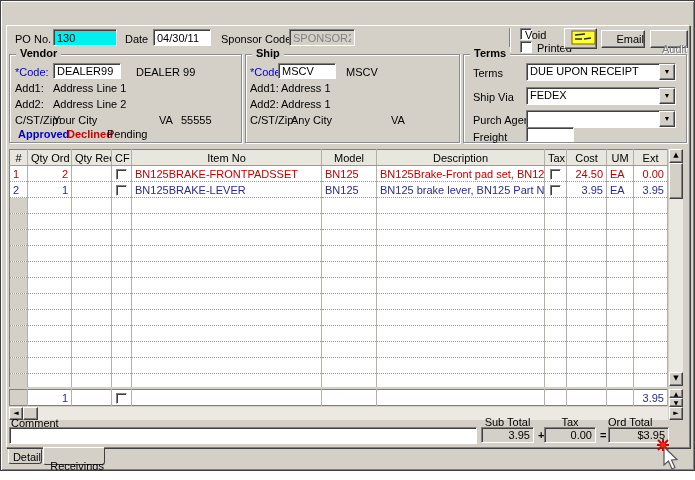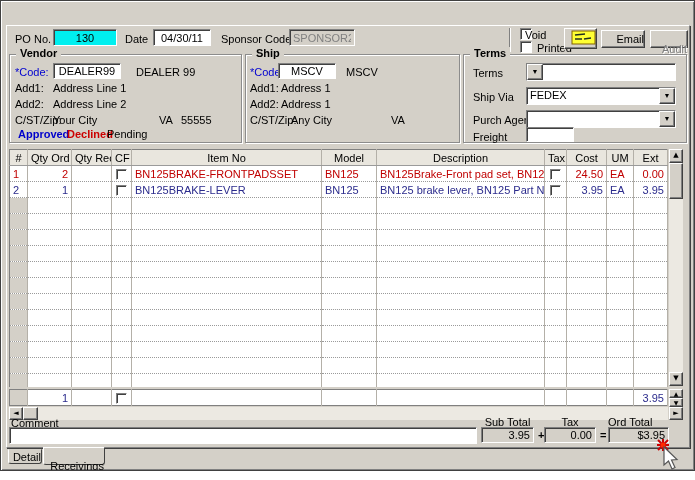--- a/index.html
+++ b/index.html
@@ -29,21 +29,20 @@
   .pageframe {
     position:absolute; left:5px; top:24px; width:684px; height:423px;
     border:1px solid; border-color:#fff #808080 #808080 #fff;
     box-shadow: inset 1px 1px 0 #d4d0c8, 1px 1px 0 #404040;
     background:#d4d0c8;
   }
   .sunken {
     border:1px solid; border-color:#808080 #fff #fff #808080;
     box-shadow: inset 1px 1px 0 #404040;
     background:#fff;
-    text-align:center;
   }
   .abs { position:absolute; }
   .lbl { position:absolute; white-space:nowrap; }
   .field { position:absolute; font-size:11px; padding:1px 3px; font-family:"Liberation Sans", sans-serif; }
   input.field { outline:none; }
   .groupbox {
     position:absolute; border:1px solid #8c8c8c;
     box-shadow: inset 1px 1px 0 #fff, 1px 1px 0 #fff;
   }
   .legend {
@@ -181,20 +180,21 @@
   <span class="lbl" style="left:280px;top:97px">Address 1</span>
   <span class="lbl" style="left:249px;top:113px">C/ST/Zip:</span>
   <span class="lbl" style="left:290px;top:113px">Any City</span>
   <span class="lbl" style="left:390px;top:113px">VA</span>
 
   <div class="groupbox" style="left:462px;top:53px;width:224px;height:89px">
     <span class="legend">Terms</span>
   </div>
   <span class="lbl" style="left:472px;top:66px">Terms</span>
   <div class="dropdown" style="left:525px;top:62px;width:150px">
+    <span class="val">DUE UPON RECEIPT</span>
     <span class="dbtn">▼</span>
   </div>
   <span class="lbl" style="left:472px;top:90px">Ship Via</span>
   <div class="dropdown" style="left:525px;top:86px;width:150px">
     <span class="val">FEDEX</span>
     <span class="dbtn">▼</span>
   </div>
   <span class="lbl" style="left:472px;top:113px">Purch Agent</span>
   <div class="dropdown" style="left:525px;top:109px;width:150px">
     <span class="val"></span>

